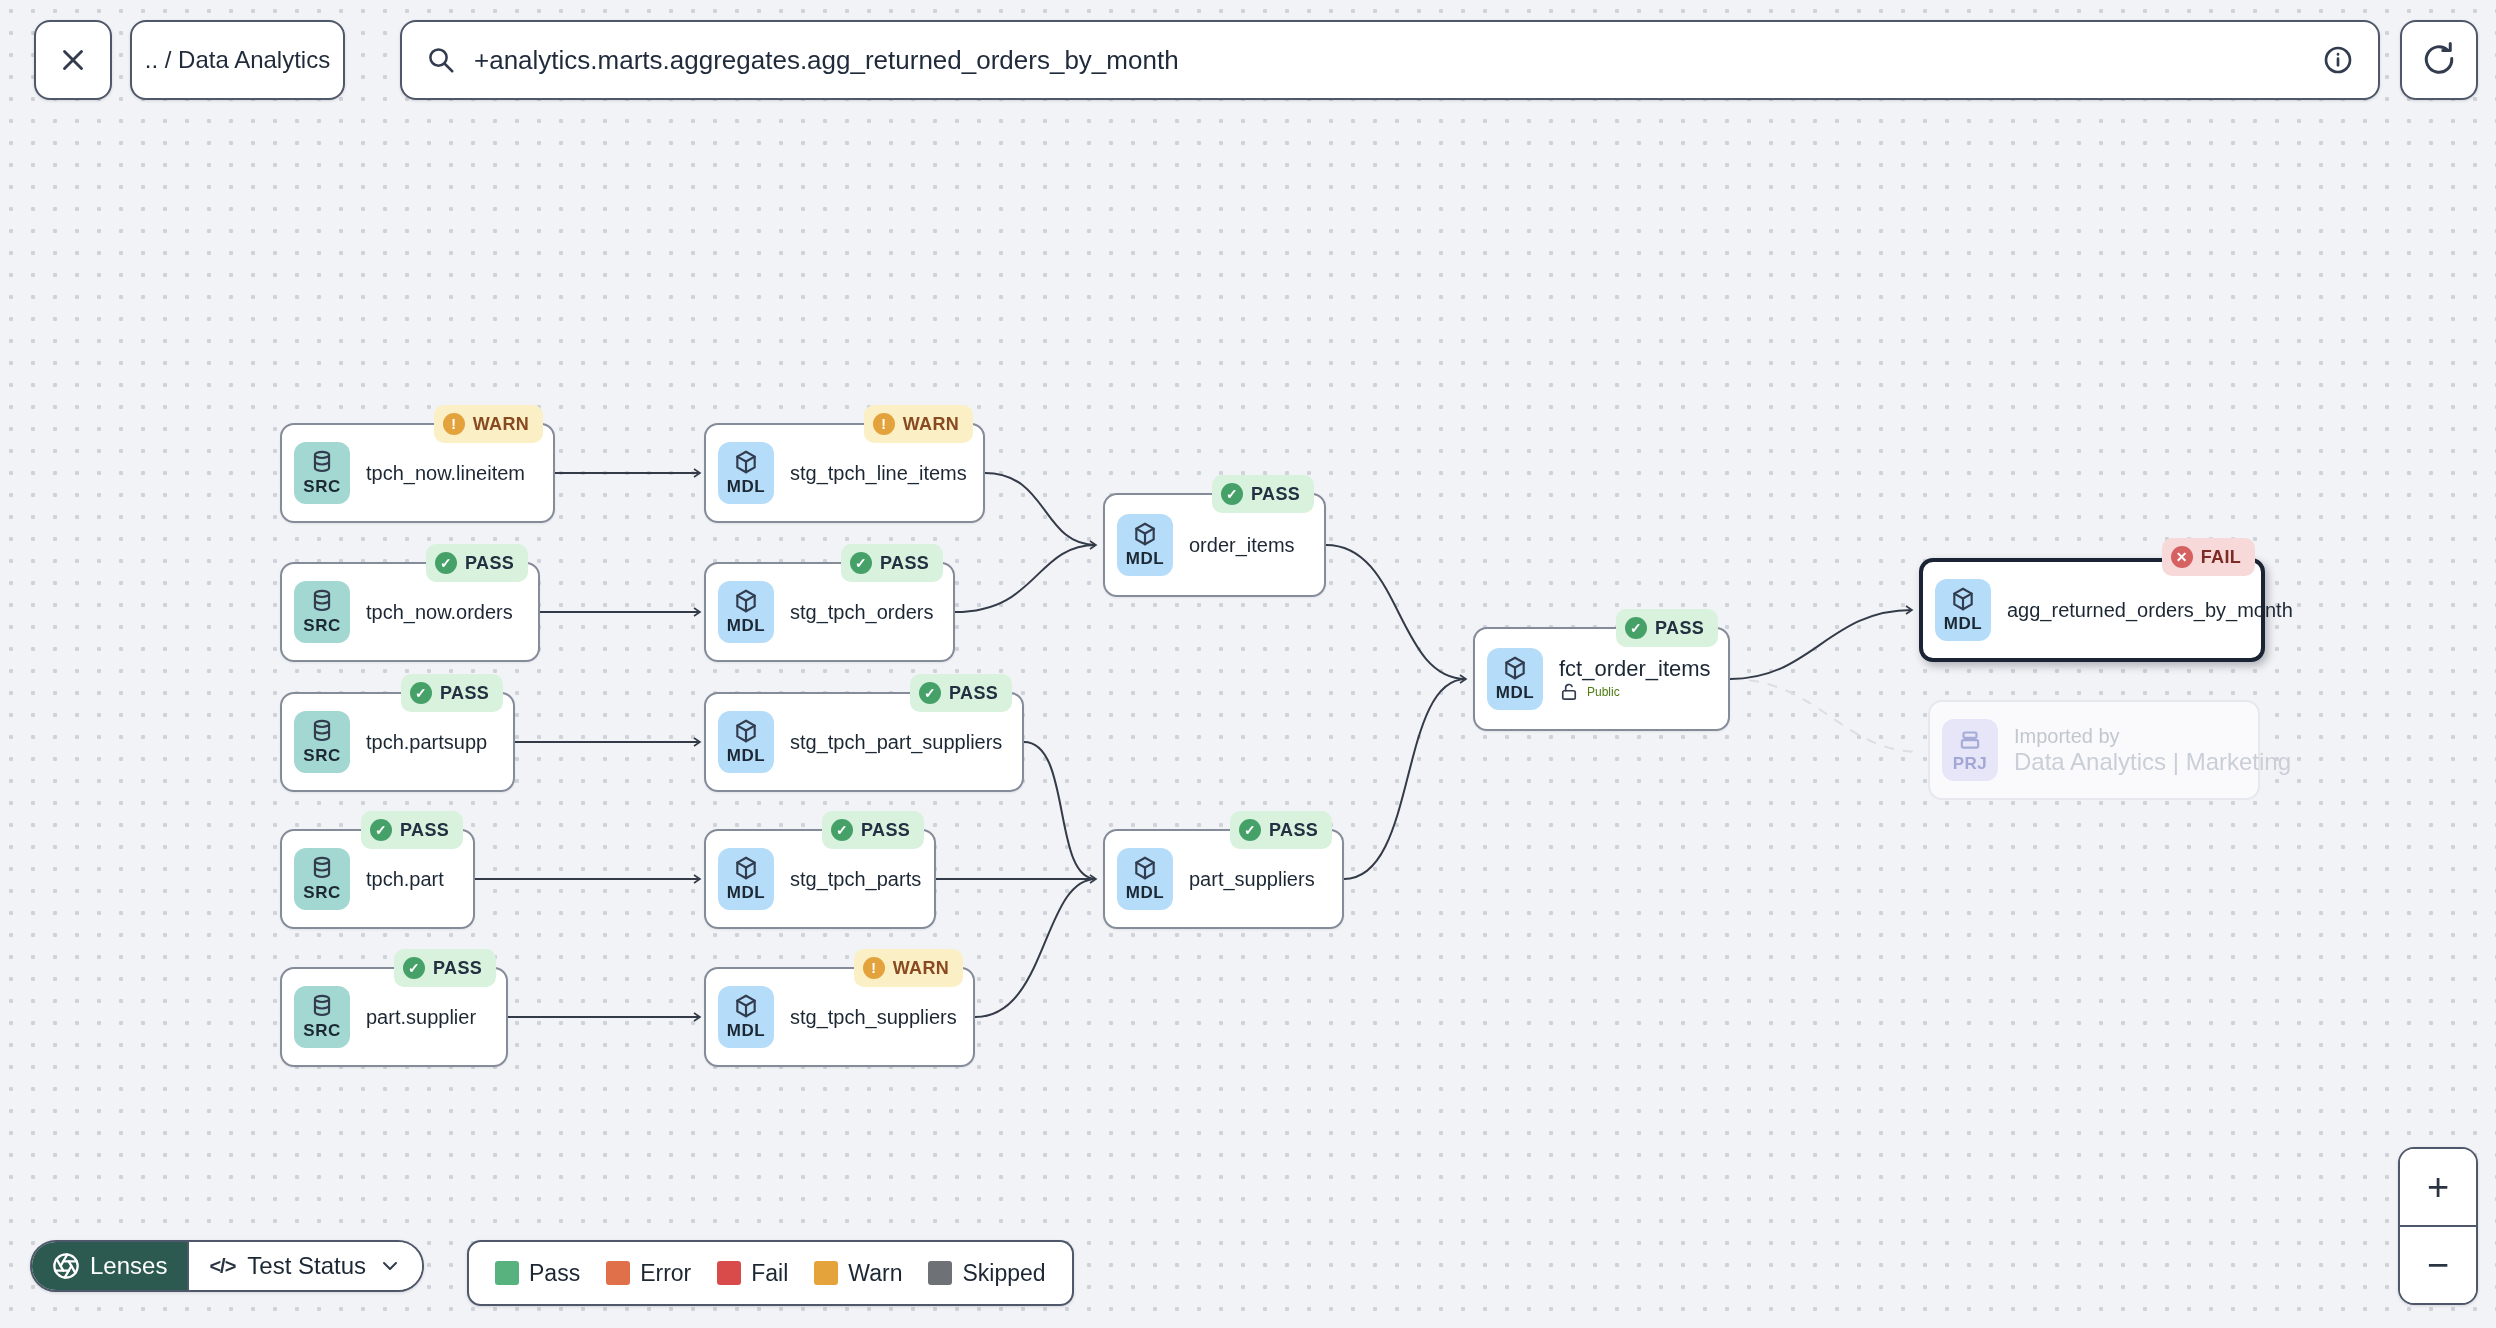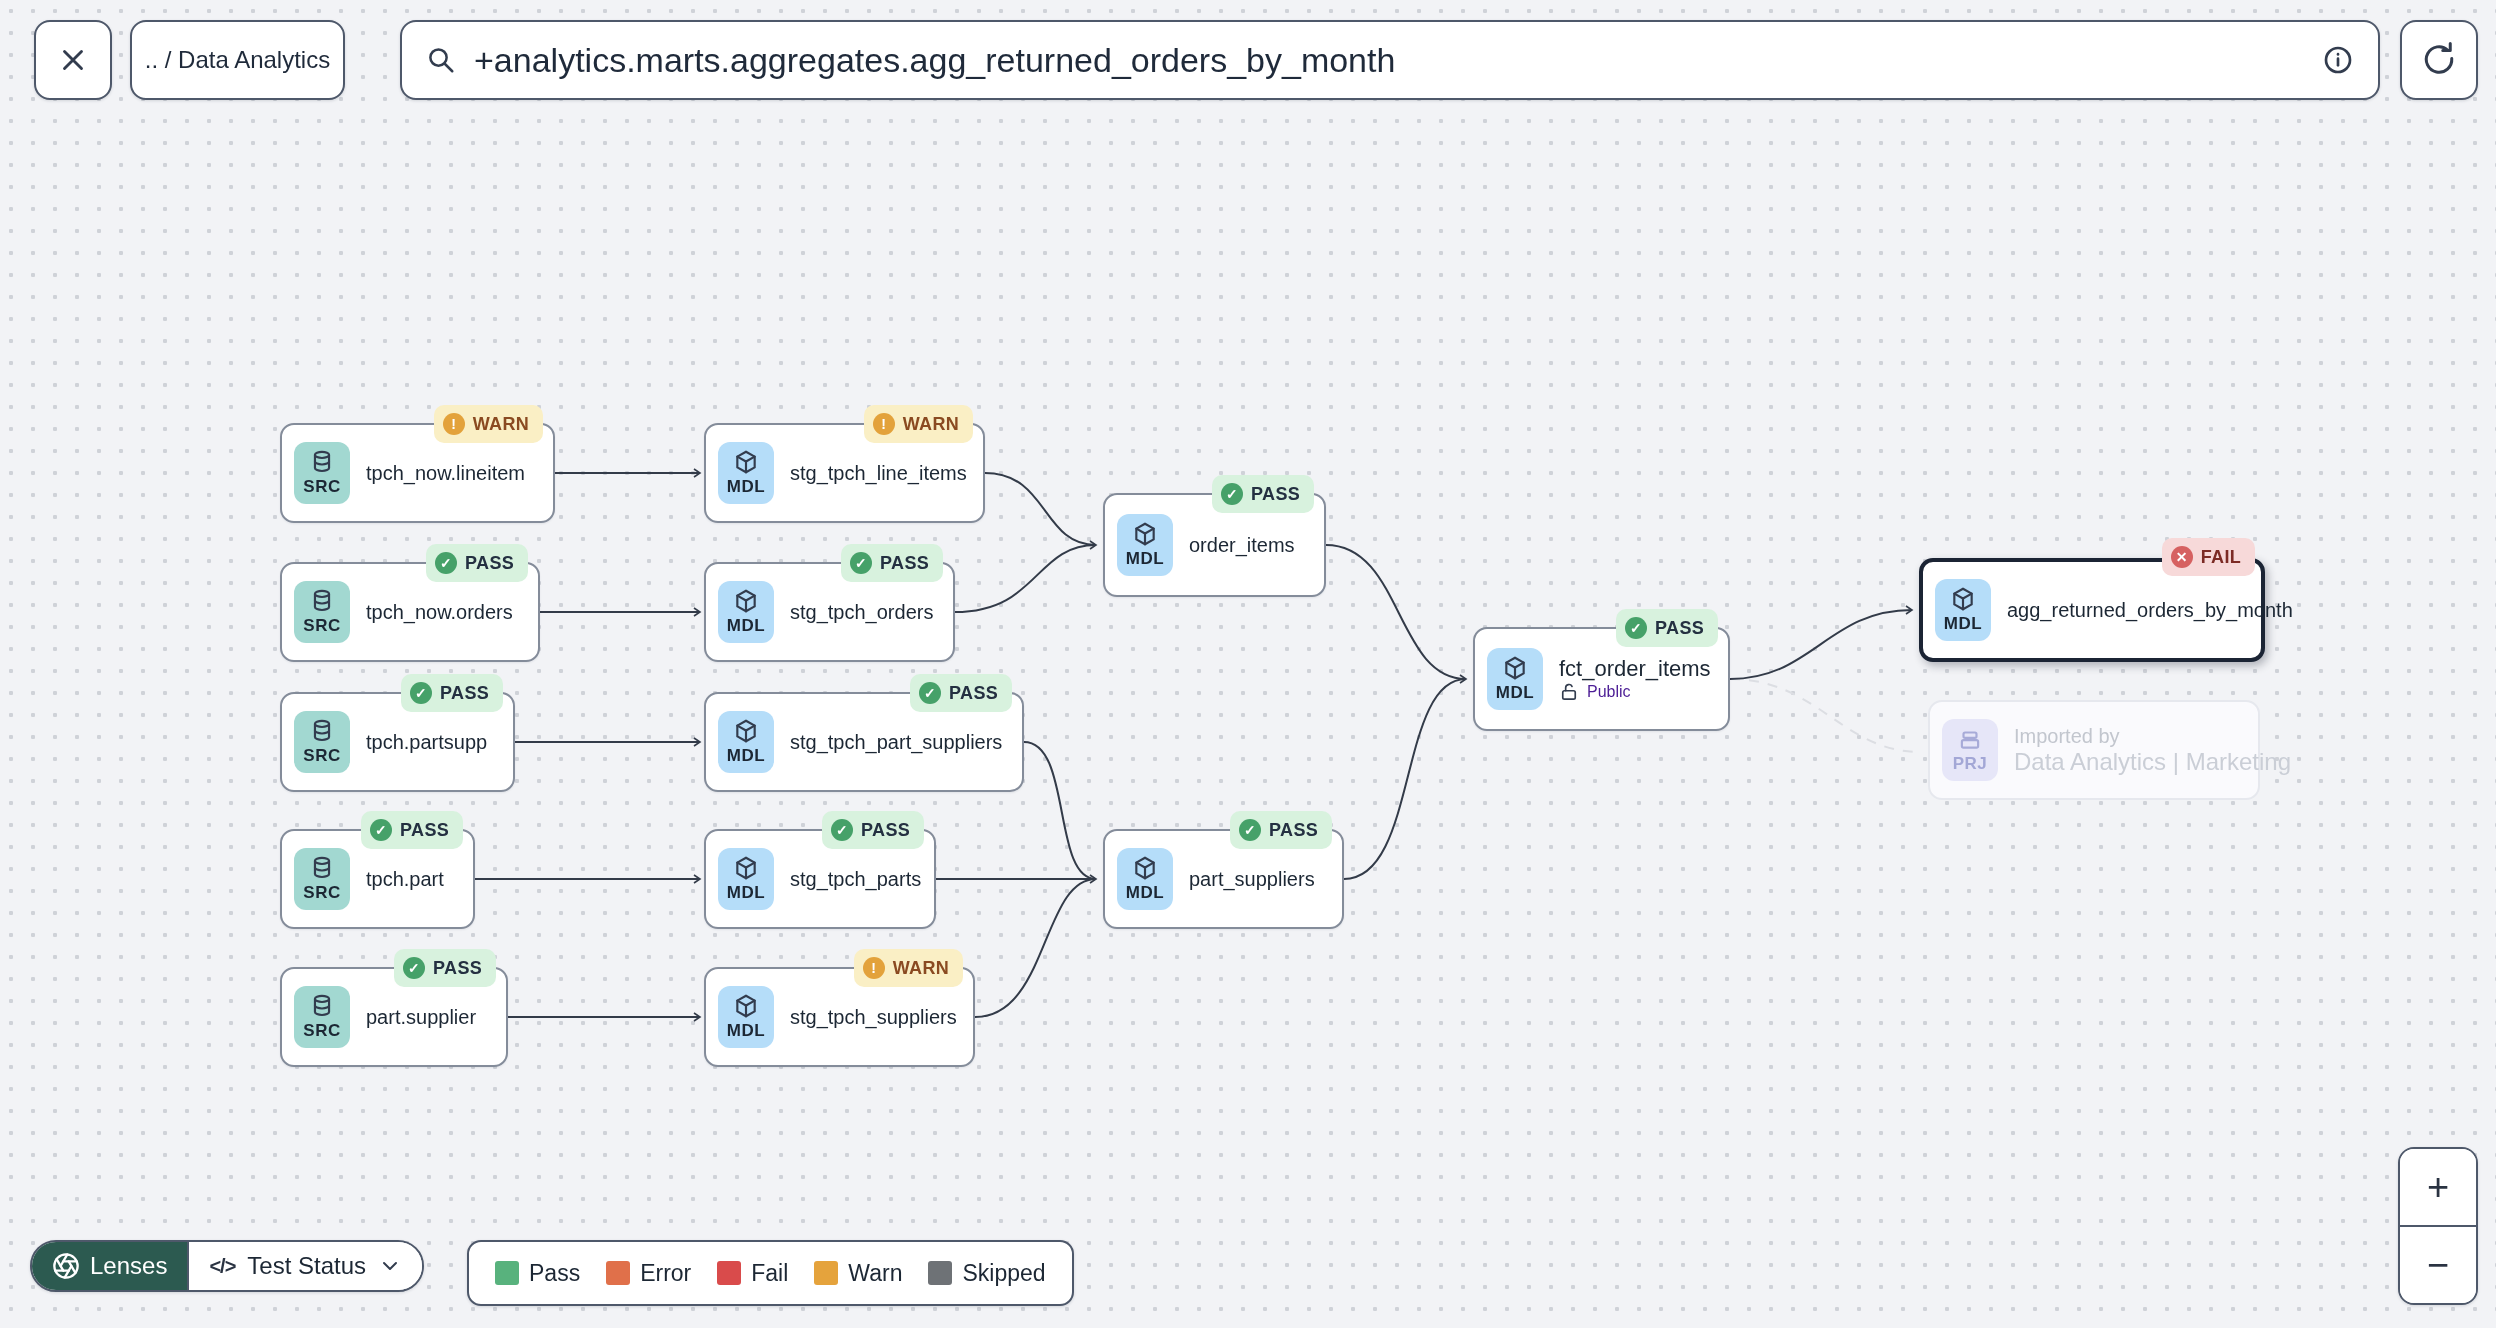--- a/index.html
+++ b/index.html
@@ -23,21 +23,21 @@
   .close-btn { left:34px; width:78px; }
   .crumb-btn { left:130px; width:215px; font-size:24px; color:#1f2a3a; }
   .search-bar {
     position:absolute; left:400px; top:20px; width:1980px; height:80px;
     background:#fff; border:2.5px solid #4e586a; border-radius:16px;
     display:flex; align-items:center; padding:0 24px; gap:18px;
     box-shadow:0 1px 3px rgba(30,40,60,.15);
   }
   .search-input {
     flex:1; border:none; outline:none; font-family:"Liberation Sans",sans-serif;
-    font-size:34px; color:#1f2a3a; background:transparent;
+    font-size:26px; color:#1f2a3a; background:transparent;
   }
   .refresh-btn { left:2400px; width:78px; }
   .icon-stroke { stroke:#323c4e; stroke-width:2; fill:none; stroke-linecap:round; stroke-linejoin:round; }
   
   svg.edges { position:absolute; left:0; top:0; }
   .edge { stroke:#333b49; stroke-width:2; fill:none; }
   .edge.ghost-edge { stroke:#dcdee3; stroke-width:2; stroke-dasharray:10 9; }
   
   .node {
     position:absolute; height:100px; background:#fff;
@@ -52,21 +52,21 @@
     display:flex; flex-direction:column; align-items:center; justify-content:center; gap:2px;
   }
   .tile .tile-text { font-size:17px; font-weight:bold; color:#1c2734; letter-spacing:.5px; }
   .tile.src { background:#a2d8d1; }
   .tile.mdl { background:#b5ddf9; }
   .tile.prj { background:#e6e6f8; }
   .tile.prj .tile-text { color:#a3a7d6; }
   .node-label { margin-left:16px; font-size:20px; color:#1c2734; white-space:nowrap; }
   .node-label2 { margin-left:16px; display:flex; flex-direction:column; }
   .node-label2 .nl-title { font-size:22px; color:#1c2734; white-space:nowrap; }
-  .access-row { display:flex; align-items:center; gap:8px; font-size:16px; color:#4c1d95; }
+  .access-row { display:flex; align-items:center; gap:8px; font-size:12px; color:#4d7c0f; }
   .ghost .gh-title { font-size:20px; color:#c2c6ce; }
   .ghost .gh-sub { font-size:24px; color:#caced6; white-space:nowrap; }
   
   .badge {
     position:absolute; top:-20px; right:10px; height:38px;
     padding:0 14px 0 9px; border-radius:10px;
     display:flex; align-items:center; gap:8px;
     font-size:18px; font-weight:bold; letter-spacing:.3px;
   }
   .badge .dot {

